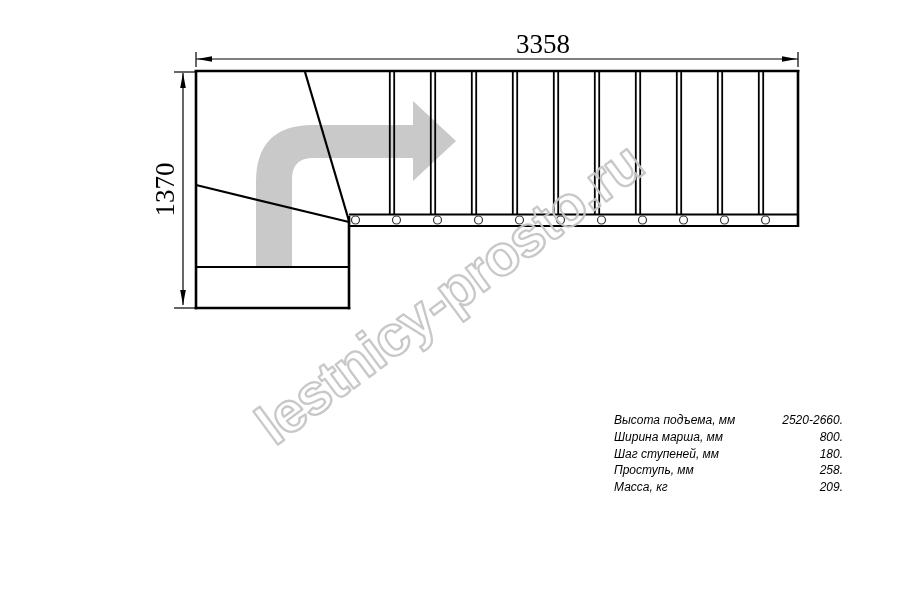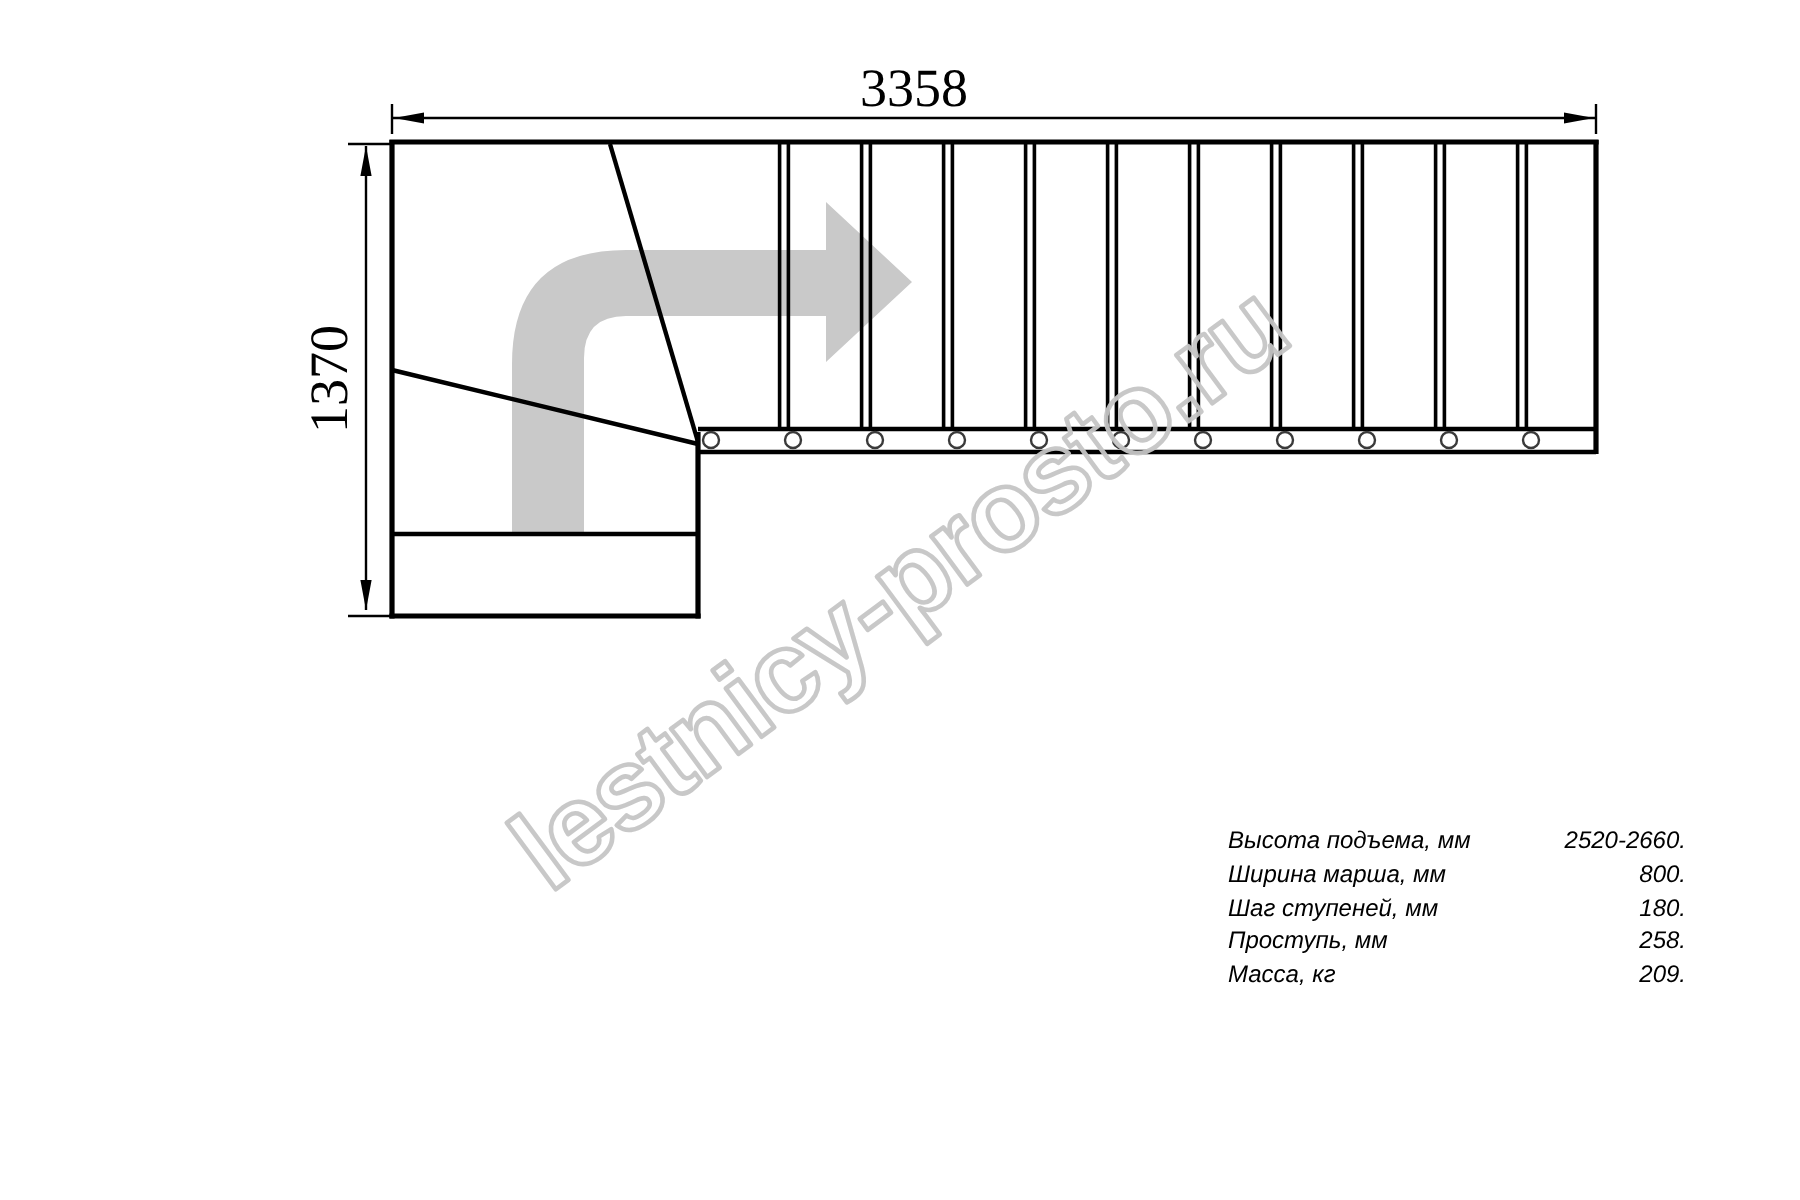--- a/index.html
+++ b/index.html
@@ -1,21 +1,21 @@
 <!DOCTYPE html>
 <html><head>
 <meta charset="utf-8">
 <style>
   html,body{margin:0;padding:0;background:#fff;}
   .canvas{position:relative;width:900px;height:600px;background:#ffffff;overflow:hidden;
           font-family:"Liberation Sans",sans-serif;}
   .drawing-svg{position:absolute;left:0;top:0;width:900px;height:600px;}
   .dim-label{position:absolute;color:#000;font-family:"Liberation Serif",serif;font-size:27px;
              white-space:nowrap;}
-  .dim-label-h{left:430px;top:29px;width:140px;text-align:left;}
+  .dim-label-h{left:430px;top:29px;width:140px;text-align:right;}
   .dim-label-v{left:110px;top:174px;width:110px;text-align:center;
                transform:rotate(-90deg);transform-origin:center center;}
   .spec-table{position:absolute;left:614px;top:412px;width:229px;color:#000;
               font-style:italic;font-size:12px;line-height:16.8px;}
   .spec-row{display:flex;justify-content:space-between;white-space:nowrap;}
   .spec-value{margin-left:14px;text-align:left;}
 </style>
 </head>
 <body>
 

